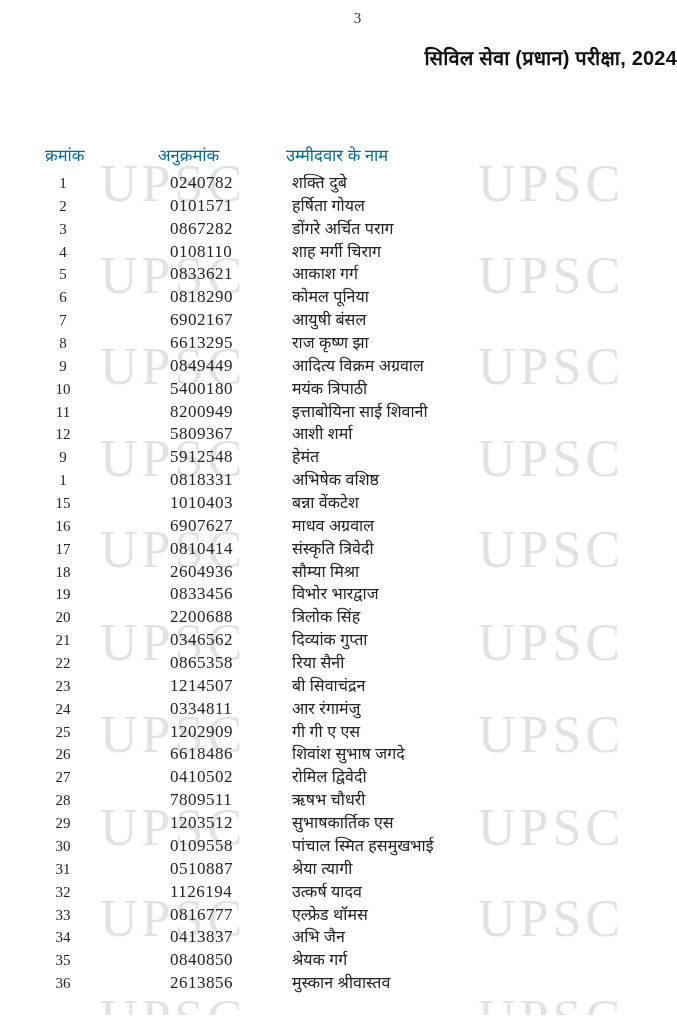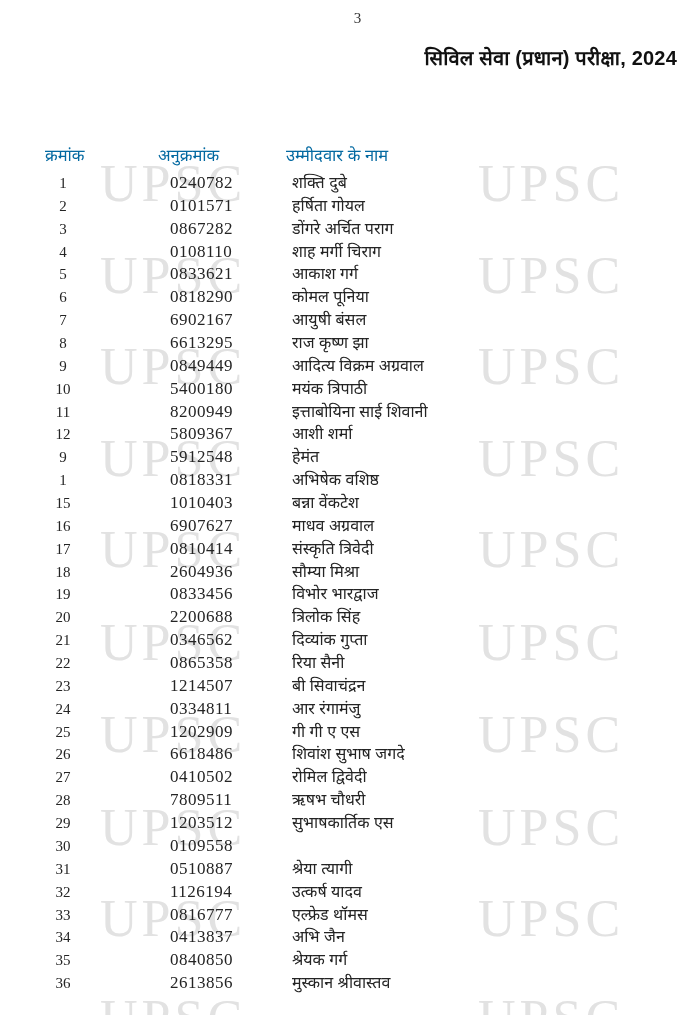--- a/index.html
+++ b/index.html
@@ -237,20 +237,21 @@
           <span class="cell-name">ऋषभ चौधरी</span>
         </div>
         <div class="row">
           <span class="cell-serial">29</span>
           <span class="cell-roll">1203512</span>
           <span class="cell-name">सुभाषकार्तिक एस</span>
         </div>
         <div class="row">
           <span class="cell-serial">30</span>
           <span class="cell-roll">0109558</span>
+          <span class="cell-name">पांचाल स्मित हसमुखभाई</span>
         </div>
         <div class="row">
           <span class="cell-serial">31</span>
           <span class="cell-roll">0510887</span>
           <span class="cell-name">श्रेया त्यागी</span>
         </div>
         <div class="row">
           <span class="cell-serial">32</span>
           <span class="cell-roll">1126194</span>
           <span class="cell-name">उत्कर्ष यादव</span>

